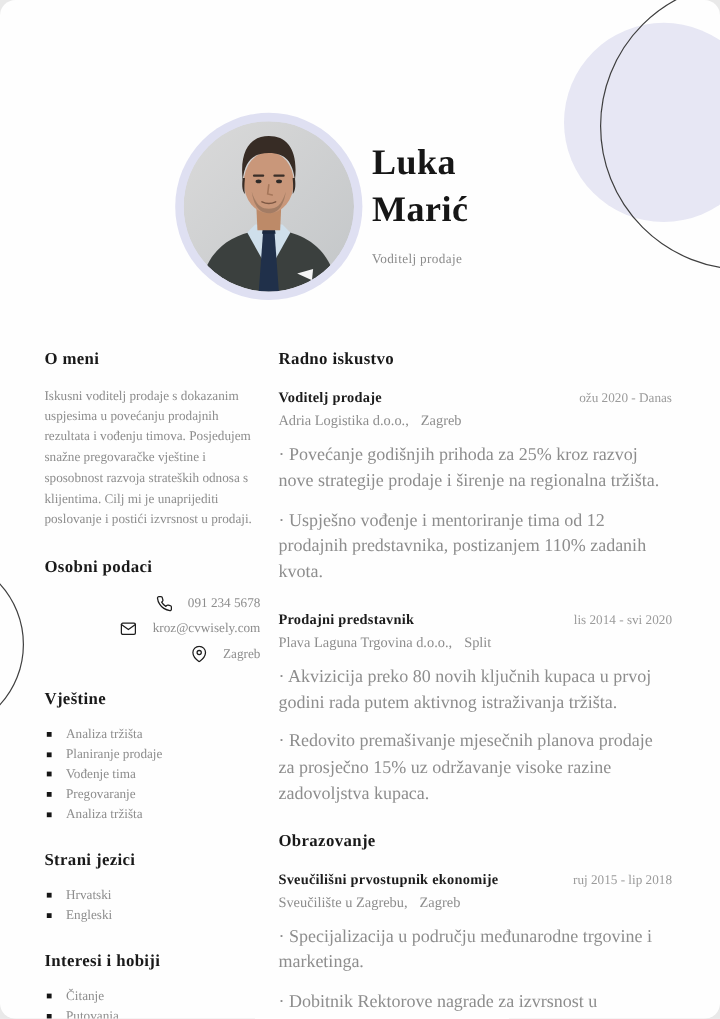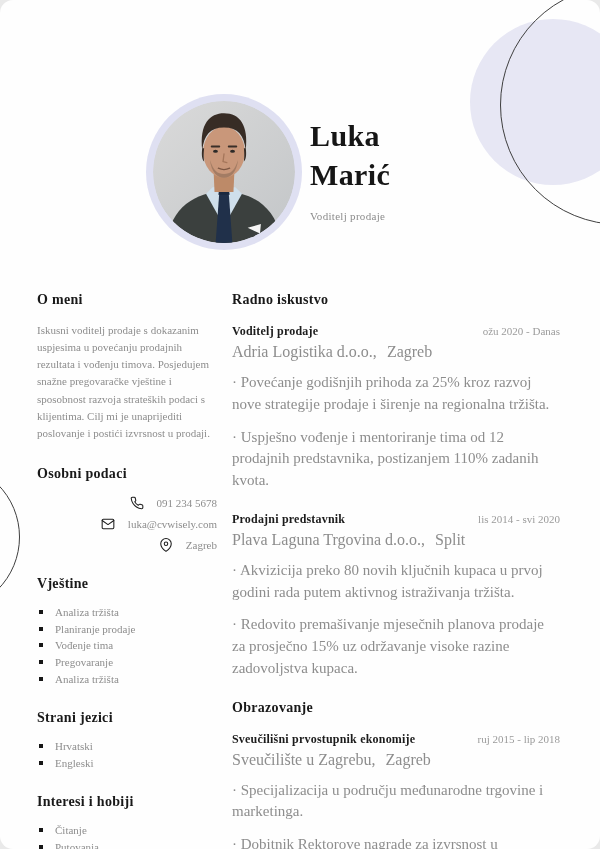--- a/index.html
+++ b/index.html
@@ -63,21 +63,21 @@
   }
   .sq-list li::before{
     content:"";position:absolute;left:2px;top:4px;width:4px;height:4px;
     background:#161616;
   }
   
   .entry{margin-bottom:20px;}
   .entry-head{display:flex;justify-content:space-between;align-items:baseline;}
   .entry-role{font-size:12px;font-weight:700;color:#1c1c1c;letter-spacing:.2px;}
   .entry-dates{font-size:11px;color:#9b9b9b;}
-  .entry-company{font-size:16px;color:#8d8d8d;margin-top:4px;}
+  .entry-company{font-size:12px;color:#8d8d8d;margin-top:4px;}
   .entry-location{margin-left:10px;}
   .entry-desc{
     font-size:15px;color:#8d8d8d;line-height:1.45;margin-top:11px;
   }
   .entry-desc::before{content:"· ";}
   .main-section{margin-bottom:14px;}
   .main-section .section-title{margin-bottom:16px;}
 </style>
 </head>
 <body>
@@ -135,37 +135,37 @@
   <div class="name-block">
     <div class="name-line">Luka</div>
     <div class="name-line">Marić</div>
     <div class="job-subtitle">Voditelj prodaje</div>
   </div>
 
   <div class="col-left">
 
     <div class="section">
       <h2 class="section-title">O meni</h2>
-      <p class="about-text">Iskusni voditelj prodaje s dokazanim uspjesima u povećanju prodajnih rezultata i vođenju timova. Posjedujem snažne pregovaračke vještine i sposobnost razvoja strateških podaci s klijentima. Cilj mi je unaprijediti poslovanje i postići izvrsnost u prodaji.</p>
+      <p class="about-text">Iskusni voditelj prodaje s dokazanim uspjesima u povećanju prodajnih rezultata i vođenju timova. Posjedujem snažne pregovaračke vještine i sposobnost razvoja strateških odnosa s klijentima. Cilj mi je unaprijediti poslovanje i postići izvrsnost u prodaji.</p>
     </div>
 
     <div class="section">
       <h2 class="section-title">Osobni podaci</h2>
       <div class="contact-row">
         <svg width="14" height="14" viewBox="0 0 24 24" fill="none" stroke="#1d1d1d" stroke-width="1.8" stroke-linecap="round" stroke-linejoin="round">
           <path d="M22 16.92v3a2 2 0 0 1-2.18 2 19.79 19.79 0 0 1-8.63-3.07 19.5 19.5 0 0 1-6-6 19.79 19.79 0 0 1-3.07-8.67A2 2 0 0 1 4.11 2h3a2 2 0 0 1 2 1.72 12.84 12.84 0 0 0 .7 2.81 2 2 0 0 1-.45 2.11L8.09 9.91a16 16 0 0 0 6 6l1.27-1.27a2 2 0 0 1 2.11-.45 12.84 12.84 0 0 0 2.81.7A2 2 0 0 1 22 16.92z"></path>
         </svg>
         <span class="contact-value">091 234 5678</span>
       </div>
       <div class="contact-row">
         <svg width="14" height="14" viewBox="0 0 24 24" fill="none" stroke="#1d1d1d" stroke-width="1.8" stroke-linecap="round" stroke-linejoin="round">
           <rect x="2" y="4" width="20" height="16" rx="2"></rect>
           <path d="M22 6l-10 7L2 6"></path>
         </svg>
-        <span class="contact-value">luka@cvwisely.com</span>
+        <span class="contact-value">kroz@cvwisely.com</span>
       </div>
       <div class="contact-row">
         <svg width="14" height="14" viewBox="0 0 24 24" fill="none" stroke="#1d1d1d" stroke-width="1.8" stroke-linecap="round" stroke-linejoin="round">
           <path d="M21 10c0 7-9 13-9 13s-9-6-9-13a9 9 0 0 1 18 0z"></path>
           <circle cx="12" cy="10" r="3"></circle>
         </svg>
         <span class="contact-value">Zagreb</span>
       </div>
     </div>
 

